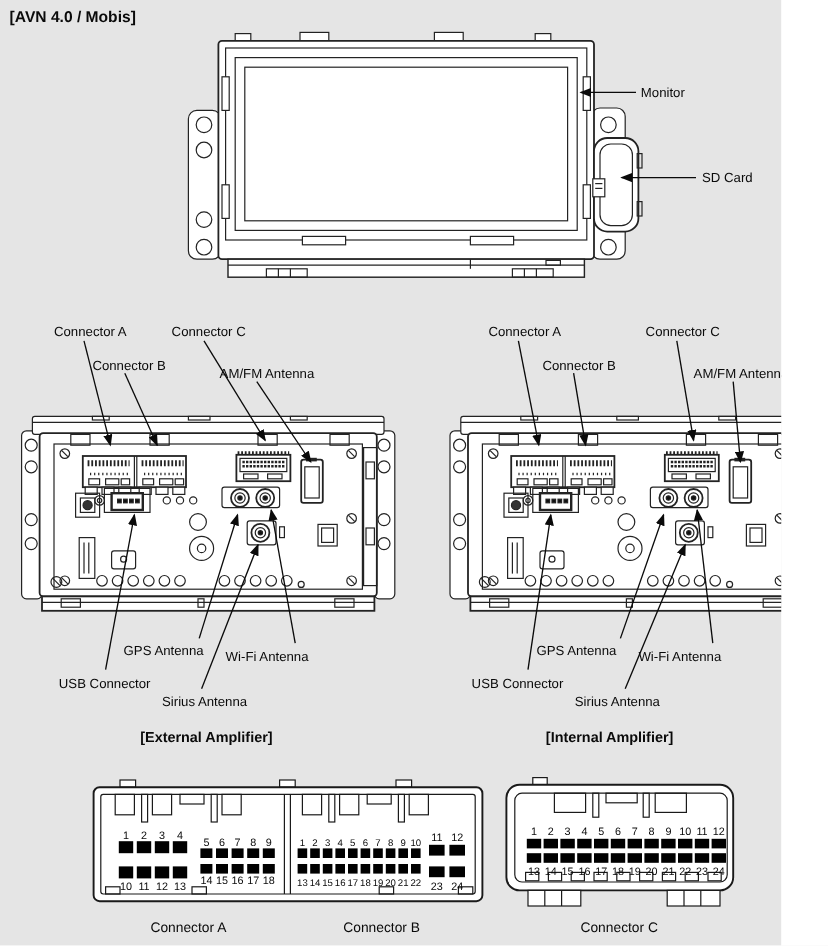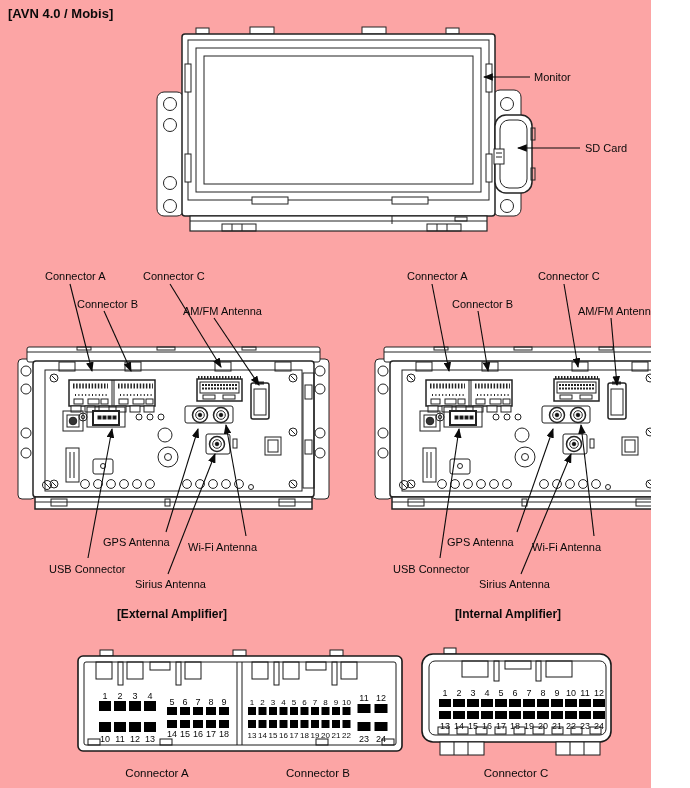--- a/index.html
+++ b/index.html
@@ -1,16 +1,16 @@
 <!DOCTYPE html>
 <html><head>
 <meta charset="utf-8">
 <style>
   html,body{margin:0;padding:0;background:#fff;}
-  .stage{position:relative;width:651px;height:788px;background:#fca5a5;overflow:hidden;}
+  .stage{position:relative;width:651px;height:788px;background:#e5e5e5;overflow:hidden;}
   .stage svg{position:absolute;left:0;top:0;}
   svg text{font-family:"Liberation Sans","DejaVu Sans",sans-serif;fill:#0a0a0a;stroke:none;}
   .t-title{font-size:13px;font-weight:bold;}
   .t-label{font-size:11px;}
   .t-cap{font-size:12px;font-weight:bold;}
   .t-pincap{font-size:11.5px;}
   .ln{stroke:#0a0a0a;stroke-width:1.1;fill:none;}
 </style>
 </head>
 <body>

